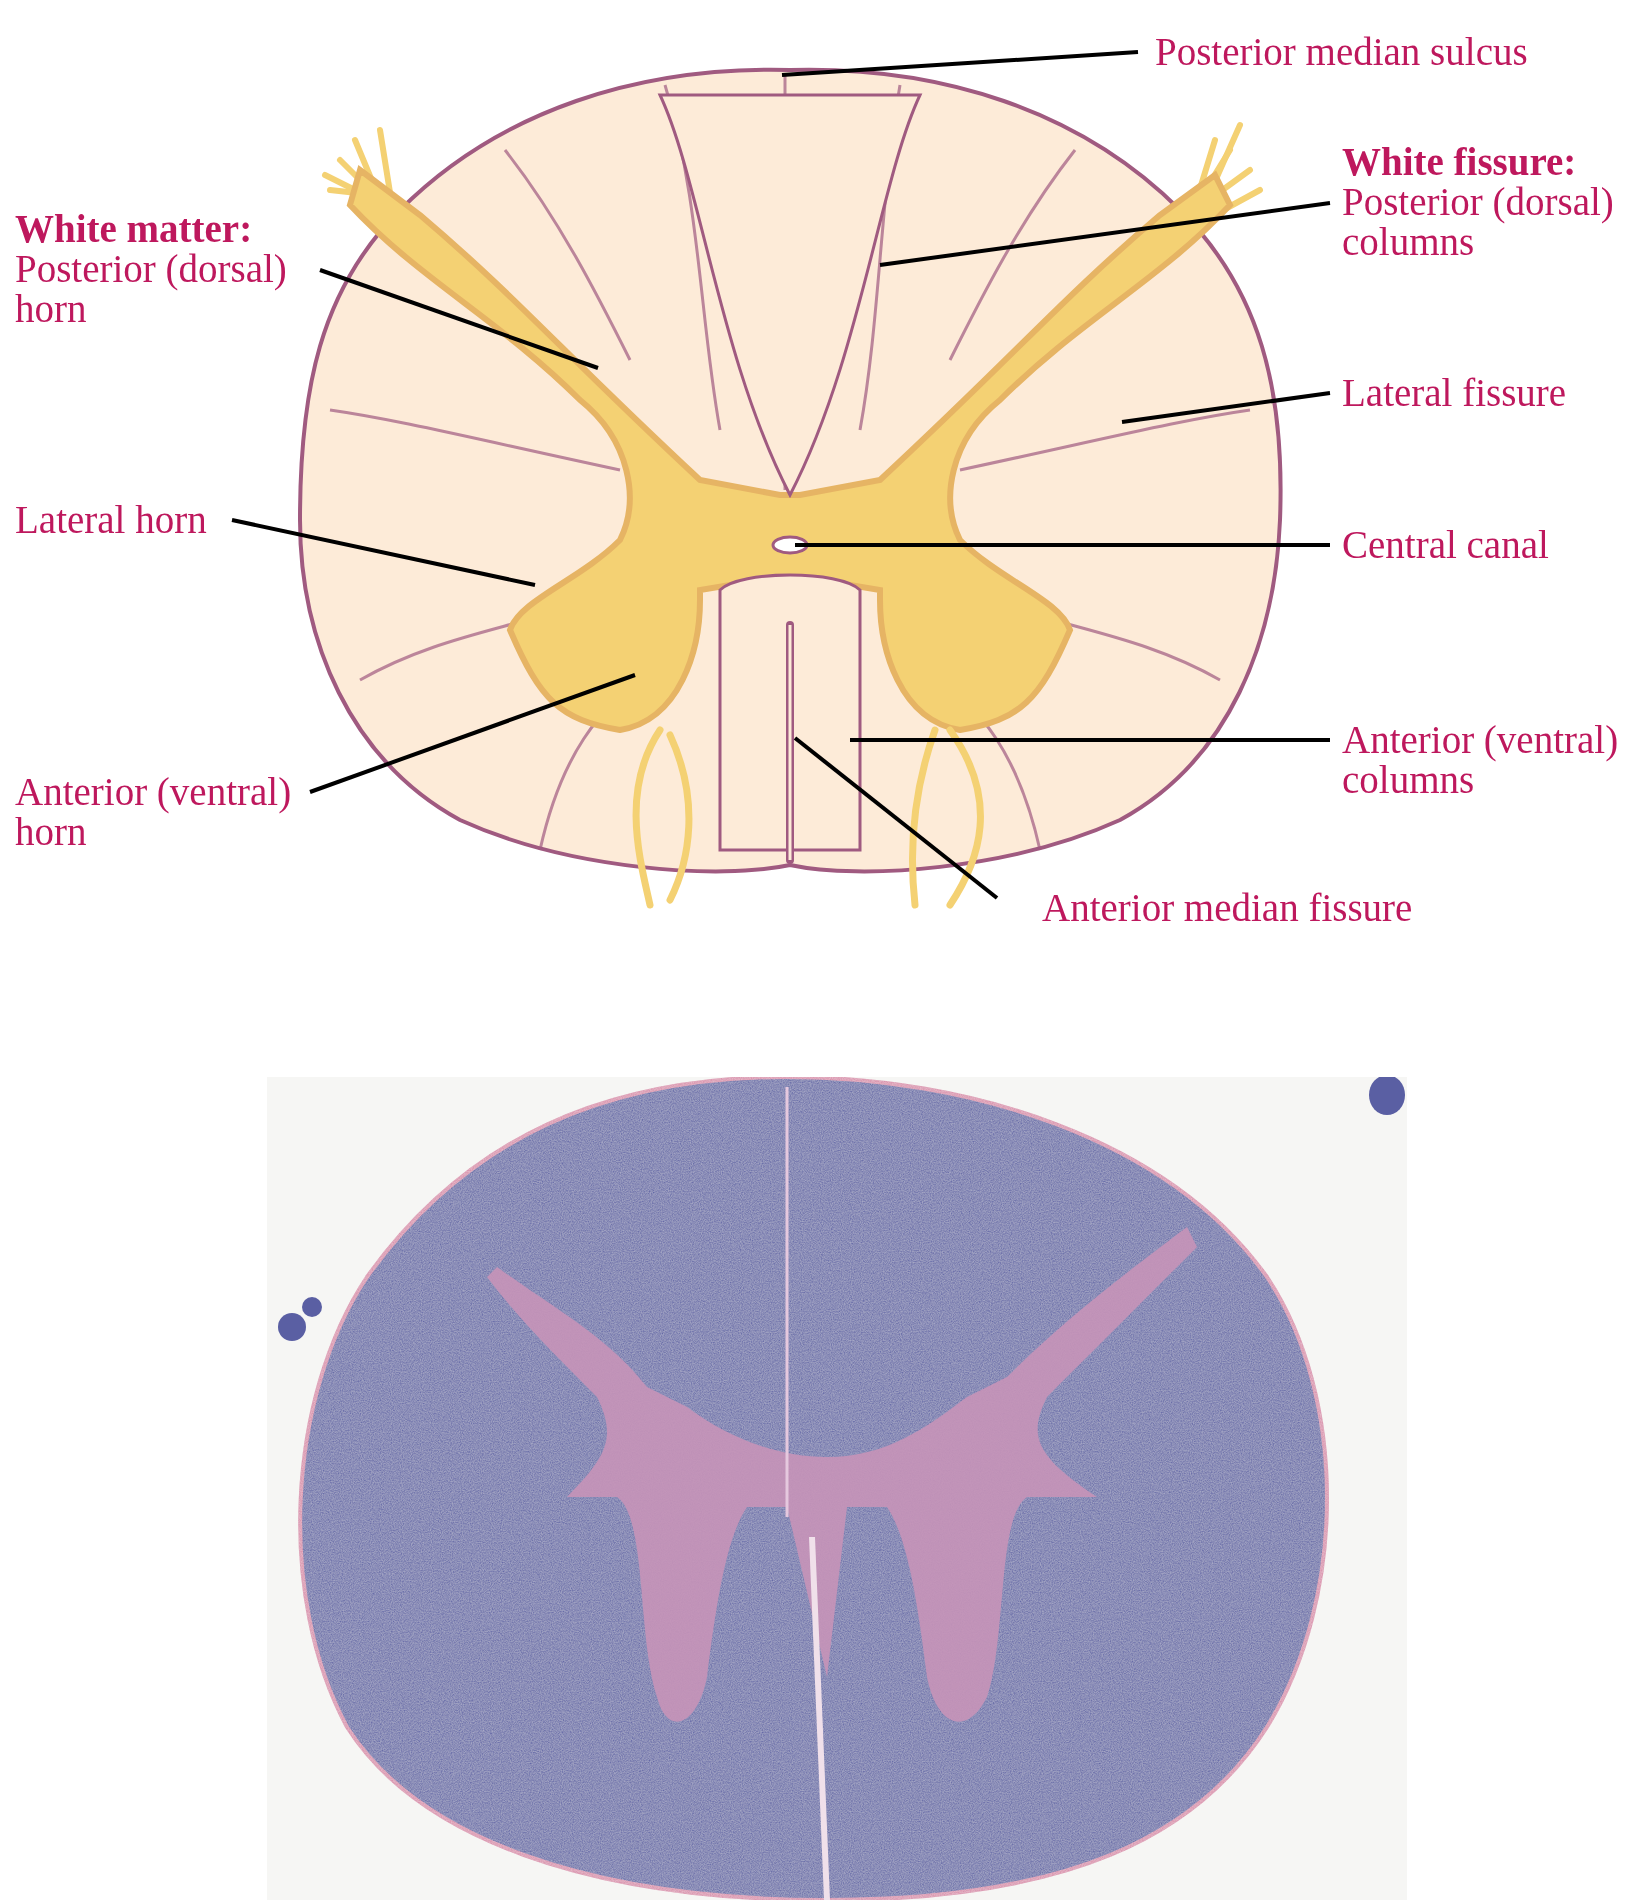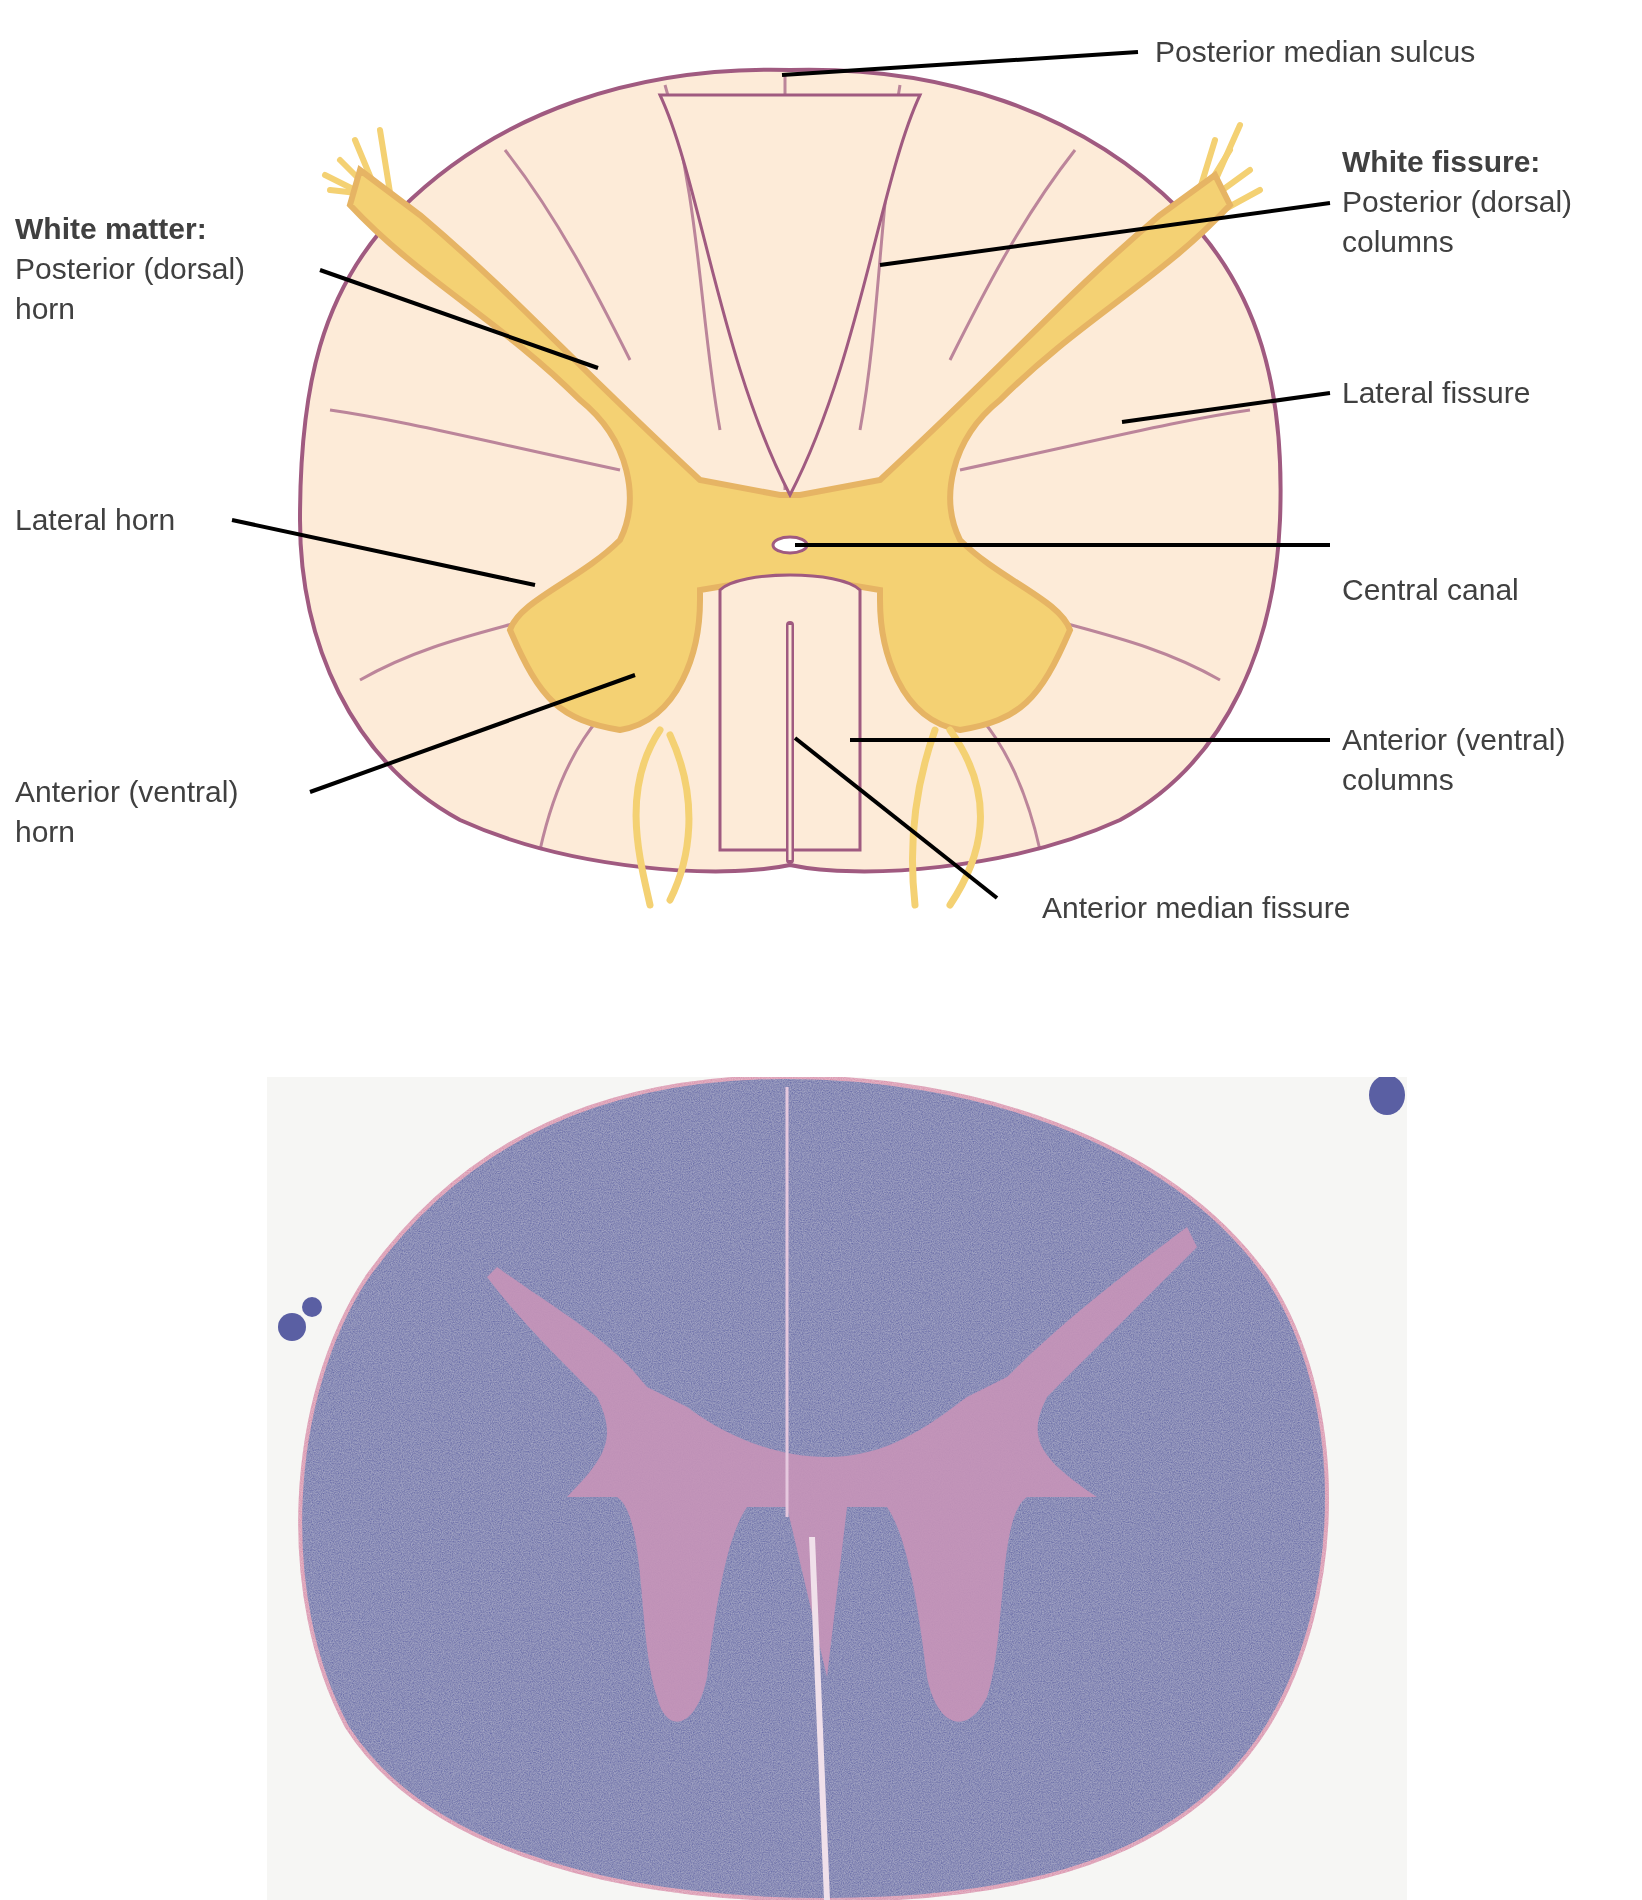--- a/index.html
+++ b/index.html
@@ -1,17 +1,17 @@
 <!DOCTYPE html>
 <html><head>
 <meta charset="utf-8">
 <style>
   html,body{margin:0;padding:0;background:#fff;}
   body{width:1642px;height:1900px;position:relative;overflow:hidden;font-family:"Liberation Sans",sans-serif;}
-  .lbl{position:absolute;font-size:30px;line-height:40px;color:#404040;white-space:nowrap;}
+  .lbl{position:absolute;font-size:39px;line-height:40px;color:#be185d;white-space:nowrap;font-family:Liberation Serif, serif;}
   .lbl b{font-weight:bold;display:block;}
   svg{position:absolute;left:0;top:0;}
   #photo{position:absolute;left:267px;top:1077px;width:1140px;height:823px;background:#f6f6f4;overflow:hidden;}
 </style>
 </head>
 <body>
 
 <svg width="1642" height="1060" viewBox="0 0 1642 1060">
 
   <g fill="none" stroke="#f4d173" stroke-width="6" stroke-linecap="round">
@@ -84,21 +84,21 @@
 </div>
 
 <div class="lbl" style="left:15px;top:209px;">
   <b>White matter:</b>
   <span style="display:block">Posterior (dorsal)</span>
   <span style="display:block">horn</span>
 </div>
 
 <div class="lbl" style="left:1342px;top:373px;">Lateral fissure</div>
 <div class="lbl" style="left:15px;top:500px;">Lateral horn</div>
-<div class="lbl" style="left:1342px;top:525px;margin-top:45px;">Central canal</div>
+<div class="lbl" style="left:1342px;top:525px;">Central canal</div>
 
 <div class="lbl" style="left:1342px;top:720px;">
   <span style="display:block">Anterior (ventral)</span>
   <span style="display:block">columns</span>
 </div>
 
 <div class="lbl" style="left:15px;top:772px;">
   <span style="display:block">Anterior (ventral)</span>
   <span style="display:block">horn</span>
 </div>

